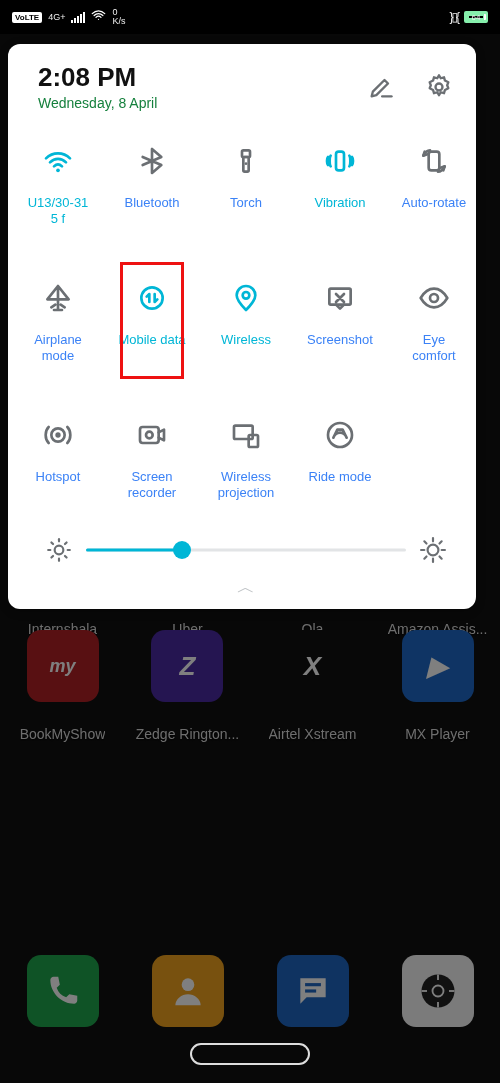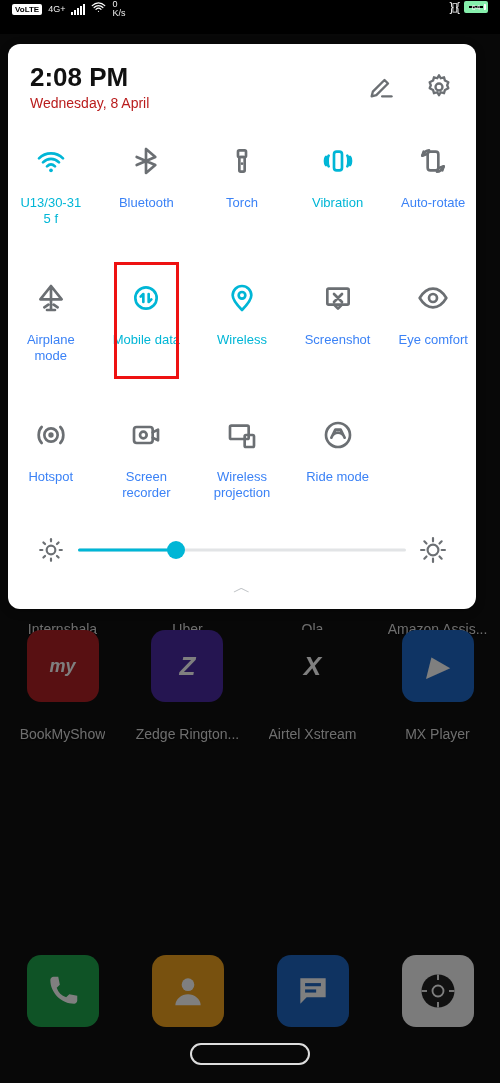--- a/index.html
+++ b/index.html
@@ -12,23 +12,23 @@
     overflow: hidden;
   }
 
   
   .statusbar {
     position: absolute;
     top: 0; left: 0; right: 0;
     height: 34px;
     background: #000;
     display: flex;
-    align-items: flex-start;
+    align-items: center;
     justify-content: space-between;
-    padding: 0 12px;
+    padding: 16px 12px;
     color: #eee;
     font-size: 11px;
     z-index: 2;
   }
   .statusbar .left, .statusbar .right { display:flex; align-items:center; gap:6px; }
   .volte {
     background:#fff; color:#000; font-size:8px; font-weight:bold;
     padding:1px 3px; border-radius:2px;
   }
   .sigbars { display:flex; align-items:flex-end; gap:1px; height:12px;}
@@ -48,29 +48,29 @@
   .battery::after { content:""; position:absolute; right:-3px; width:2px; height:6px; background:#fff; border-radius:0 1px 1px 0;}
   .vibicon { font-size:12px; letter-spacing:-2px;}
 
   
   .panel {
     position:absolute;
     left:8px; right:24px; top:44px;
     background:#fff;
     border-radius:12px;
     box-shadow:0 2px 10px rgba(0,0,0,0.3);
-    padding: 18px 0 6px 0;
+    padding: 18px 0 6px 8px;
     z-index:3;
   }
   .panel-head {
     display:flex; justify-content:space-between; align-items:center;
     padding: 0 22px 10px 22px;
   }
   .timeblk .time { font-size:26px; font-weight:700; color:#111; }
-  .timeblk .date { font-size:14px; color:#b91c1c; margin-top:2px; }
+  .timeblk .date { font-size:14px; color:#15803d; margin-top:2px; }
   .headicons { display:flex; gap:28px; }
   .headicons .ic { width:30px; height:30px; display:flex; align-items:center; justify-content:center; }
   .ic svg { width:28px; height:28px; }
 
   .qs-grid {
     display:grid;
     grid-template-columns: repeat(5, 1fr);
     padding: 6px 6px;
     gap: 22px;
   }

